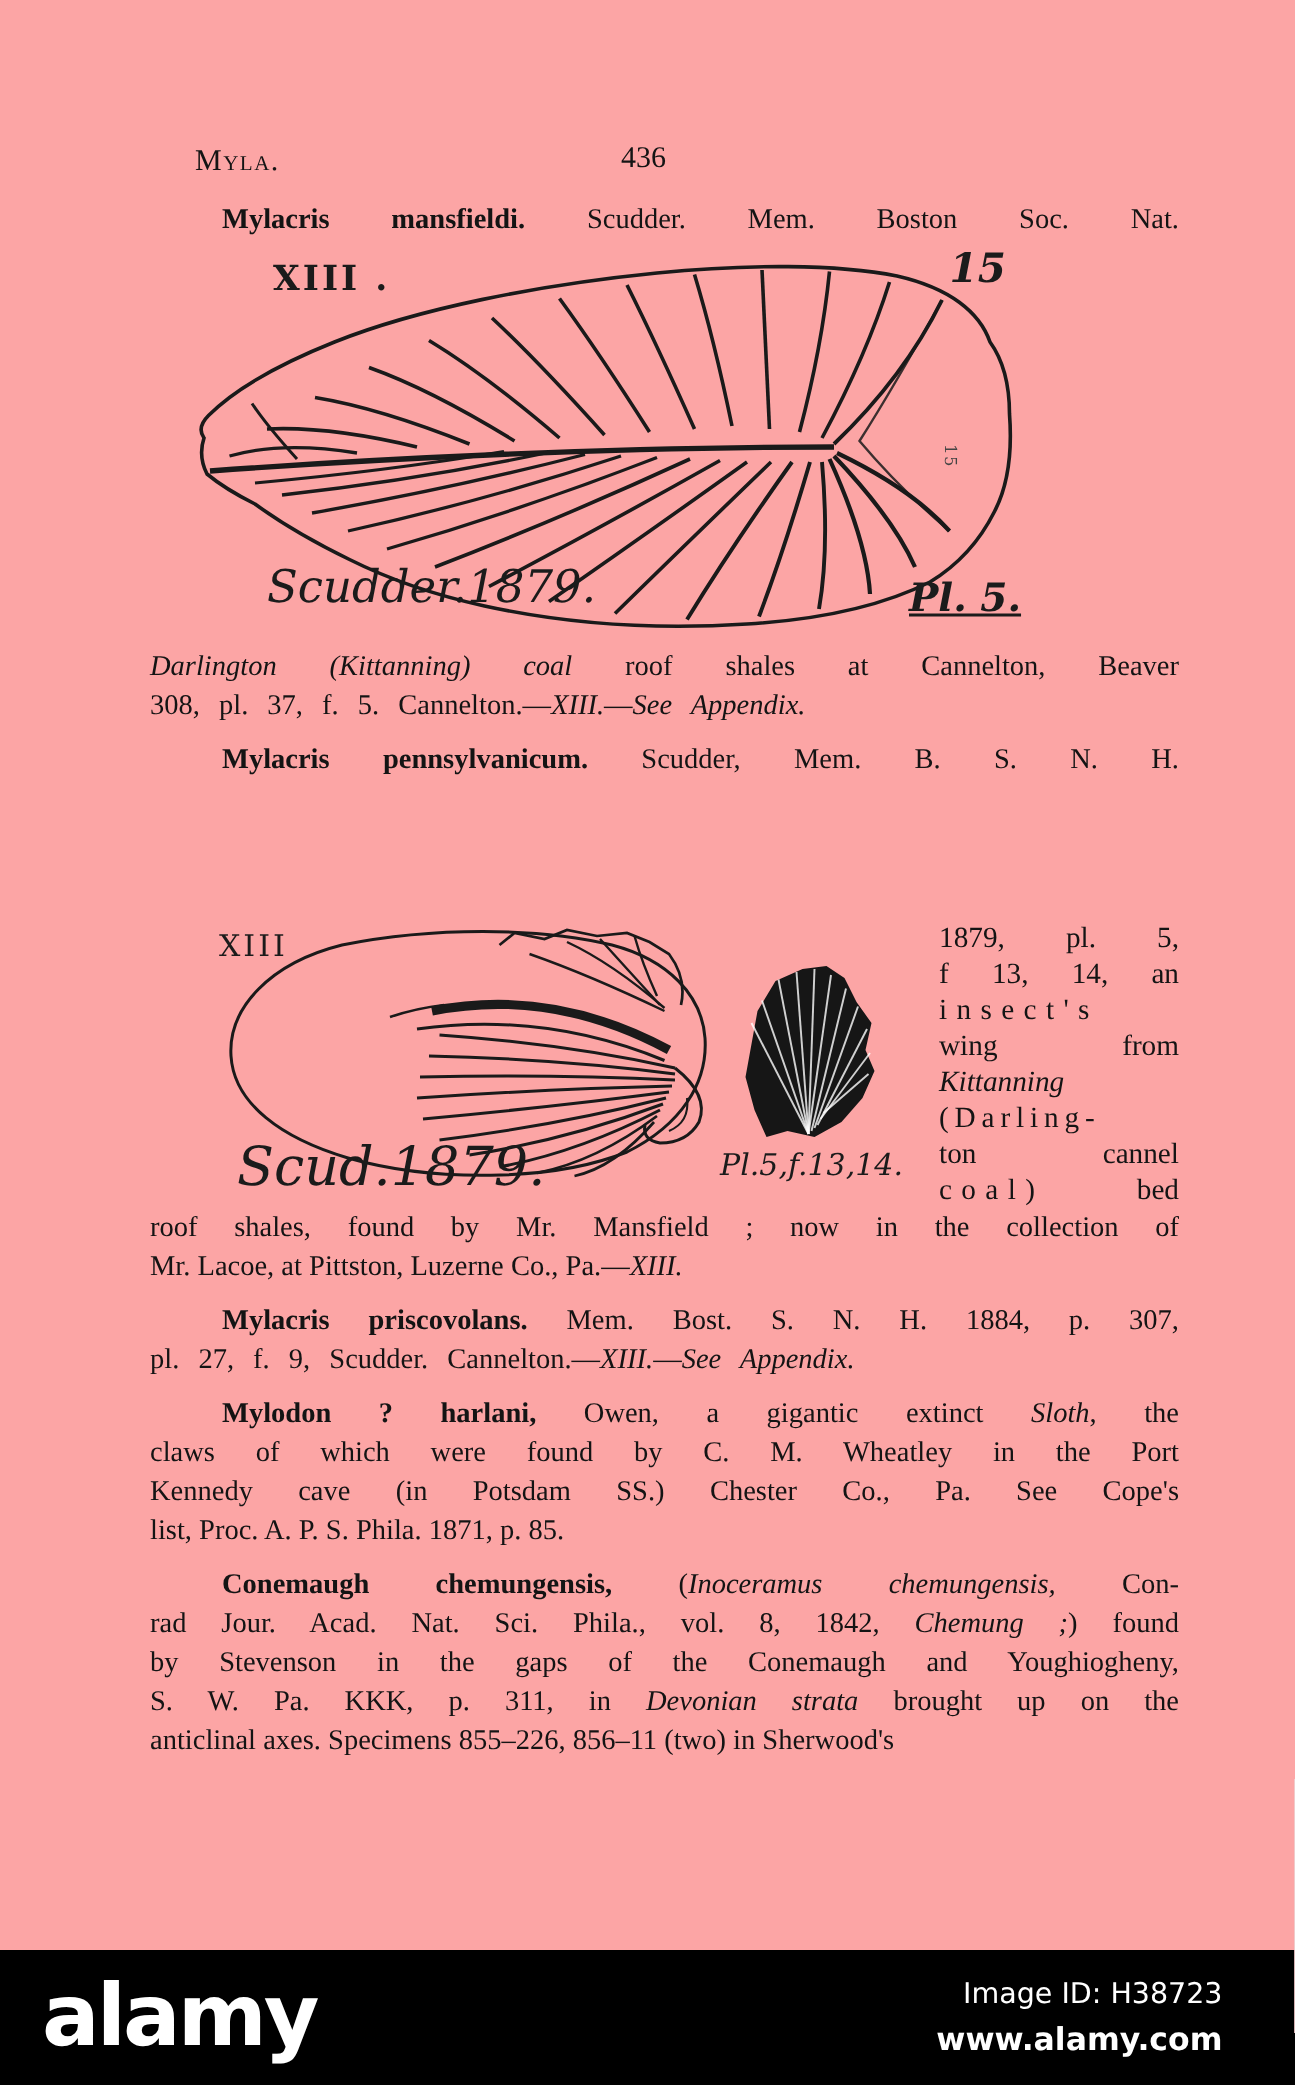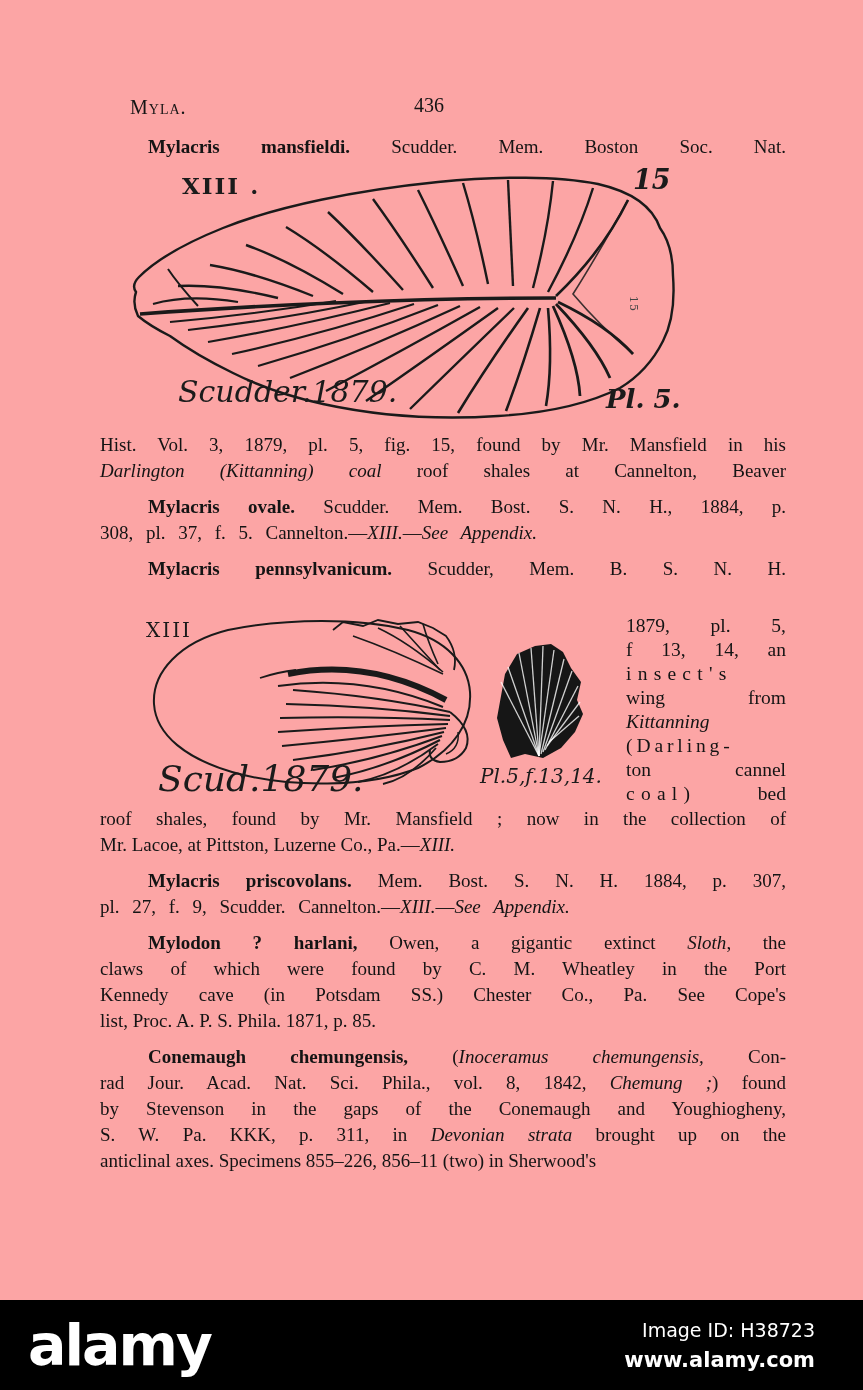--- a/index.html
+++ b/index.html
@@ -93,27 +93,25 @@
       <path d="M262 137 Q172 160 80 176" stroke-width="2.2"></path>
       <path d="M236 136 Q150 154 60 164" stroke-width="2.2"></path>
       <path d="M208 135 Q130 148 42 156" stroke-width="2"></path>
 
       <path d="M500 34 Q468 92 445 128 Q472 160 505 188" stroke-width="1.6" stroke-opacity="0.85"></path>
     </svg>
     <span class="abs hand-upright" style="left:54px;top:6px;font-size:23px;">XIII .</span>
     <span class="abs hand" style="left:505px;top:-2px;font-size:27px;font-weight:700;">15</span>
     <span class="abs side-num" style="left:512px;top:130px;">15</span>
     <span class="abs hand" style="left:50px;top:208px;font-size:30px;">Scudder.1879.</span>
-    <span class="abs hand" style="left:478px;top:218px;font-size:26px;font-weight:700;">Pl. 5.</span>
+    <span class="abs hand" style="left:478px;top:218px;font-size:26px;font-weight:700;text-decoration:underline;">Pl. 5.</span>
   </div>
 
   <div class="abs textblock" style="left:100px;top:432px;">
-      <div class="line just"><span>Hist. Vol. 3, 1879, pl. 5, fig. 15, found by Mr. Mansfield in his</span></div>
       <div class="line just"><span class="italic">Darlington (Kittanning) coal</span><span> roof shales at Cannelton, Beaver</span></div>
-      <div class="line indent just gap"><span class="bold">Mylacris ovale.</span><span> Scudder. Mem. Bost. S. N. H., 1884, p.</span></div>
       <div class="line spread"><span>308, pl. 37, f. 5. Cannelton.—</span><span class="italic">XIII.</span><span>—</span><span class="italic">See Appendix.</span></div>
       <div class="line indent just gap"><span class="bold">Mylacris pennsylvanicum.</span><span> Scudder, Mem. B. S. N. H.</span></div>
     </div>
 
   <div class="fig" style="left:128px;top:612px;width:480px;height:196px;">
     <svg class="abs" style="left:0;top:0;" width="360" height="182" viewBox="0 0 360 182" fill="none" stroke="#1a1a1a">
 
       <path d="M26 92 C24 60 52 30 100 18 C160 6 230 6 280 18 C318 28 340 52 342 80
                C344 110 326 138 290 156 C240 176 160 176 104 160 C60 147 28 124 26 92 Z" stroke-width="2"></path>
 

